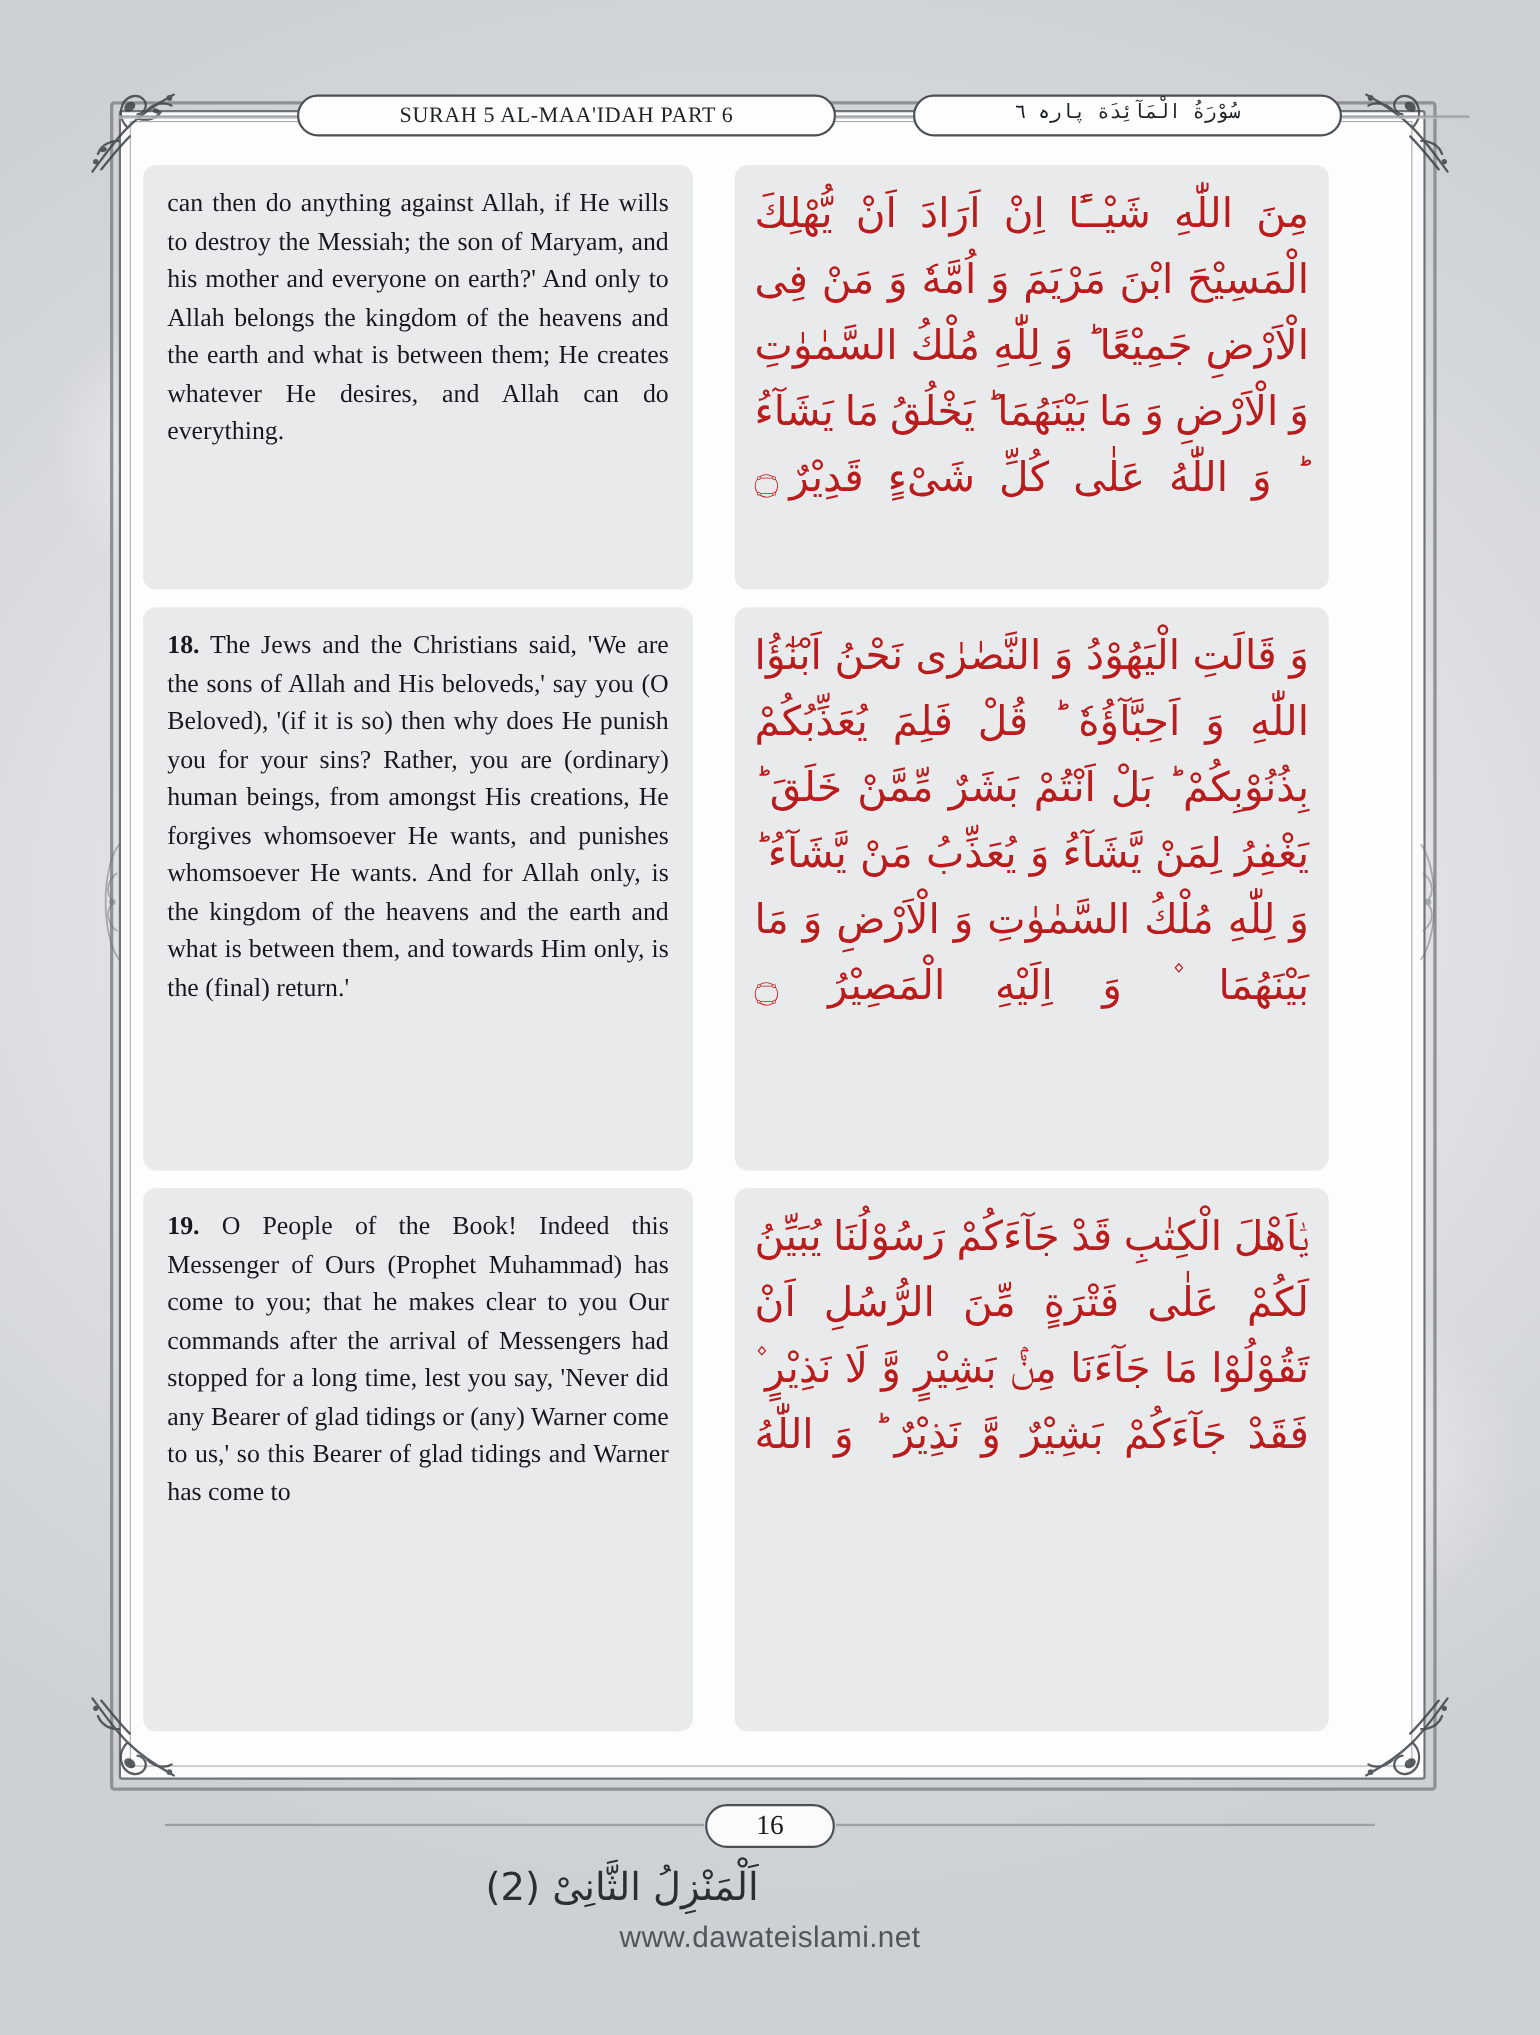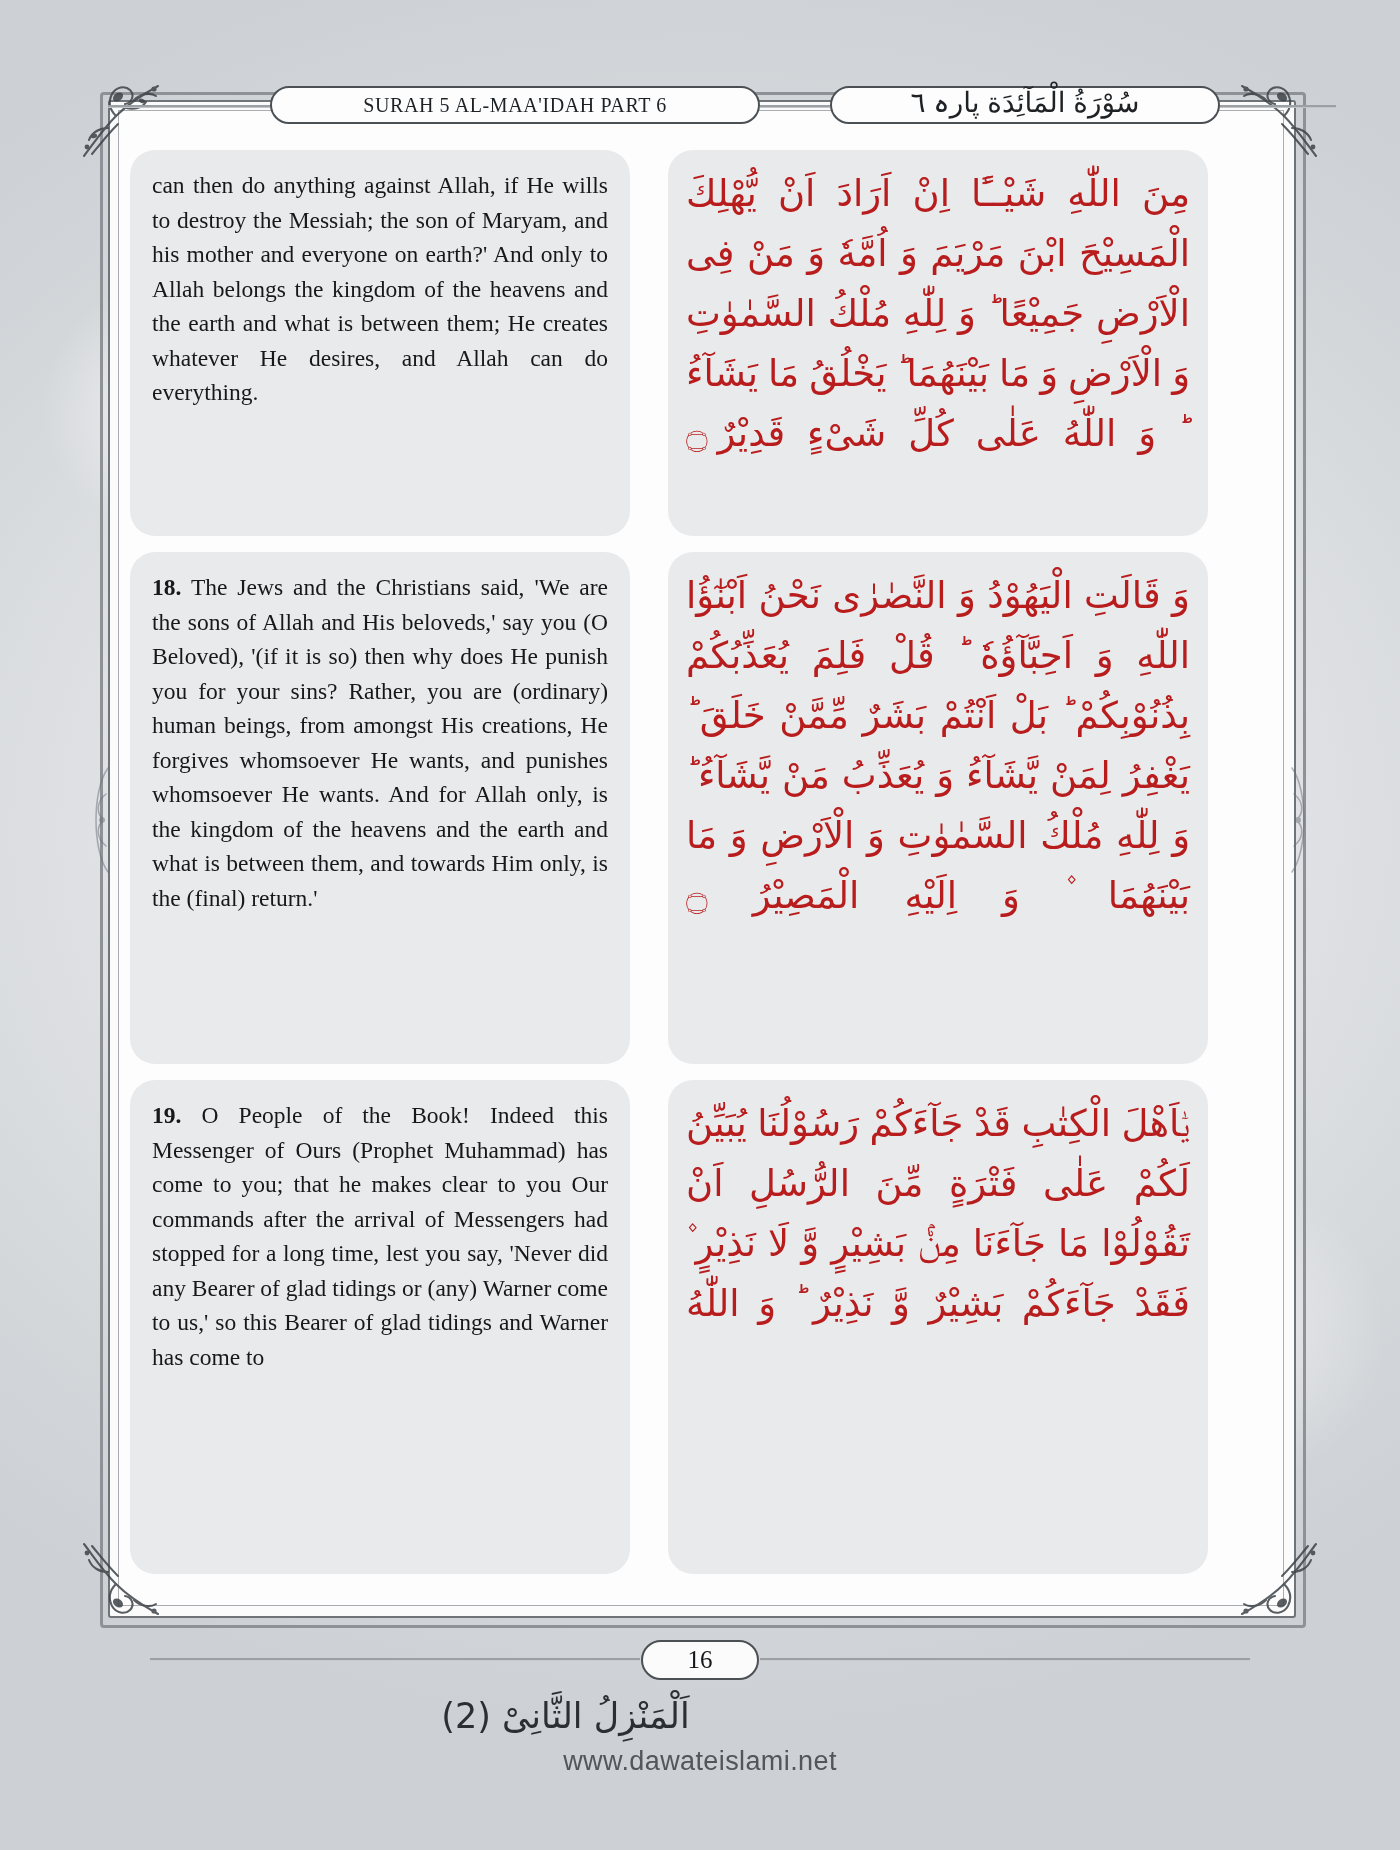--- a/index.html
+++ b/index.html
@@ -125,22 +125,22 @@
     white-space: nowrap;
     font-variant: small-caps;
     text-transform: uppercase;
   }
   .hdr-cap.arabic {
     left: 730px;
     width: 390px;
     padding: 0 18px;
   }
   .hdr-cap.arabic .txt {
-    font-family: Liberation Sans, sans-serif;
-    font-size: 28px;
+    font-family: Liberation Mono, monospace;
+    font-size: 18px;
     color: #1e2225;
     white-space: nowrap;
     direction: rtl;
     line-height: 1;
     padding-bottom: 4px;
   }
 
   
   .body-area {
     position: absolute;
@@ -152,21 +152,21 @@
   .col {
     display: flex;
     flex-direction: column;
     gap: 16px;
   }
   .col.en { width: 500px; }
   .col.ar { width: 540px; margin-left: 22px; }
 
   .tblock {
     background: #e9eaec;
-    border-radius: 25px;
+    border-radius: 12px;
     box-sizing: border-box;
   }
 
   
   .en-text {
     padding: 18px 22px 20px 22px;
     font-family: "Liberation Serif", serif;
     font-size: 23.5px;
     line-height: 1.47;
     color: #16191c;

